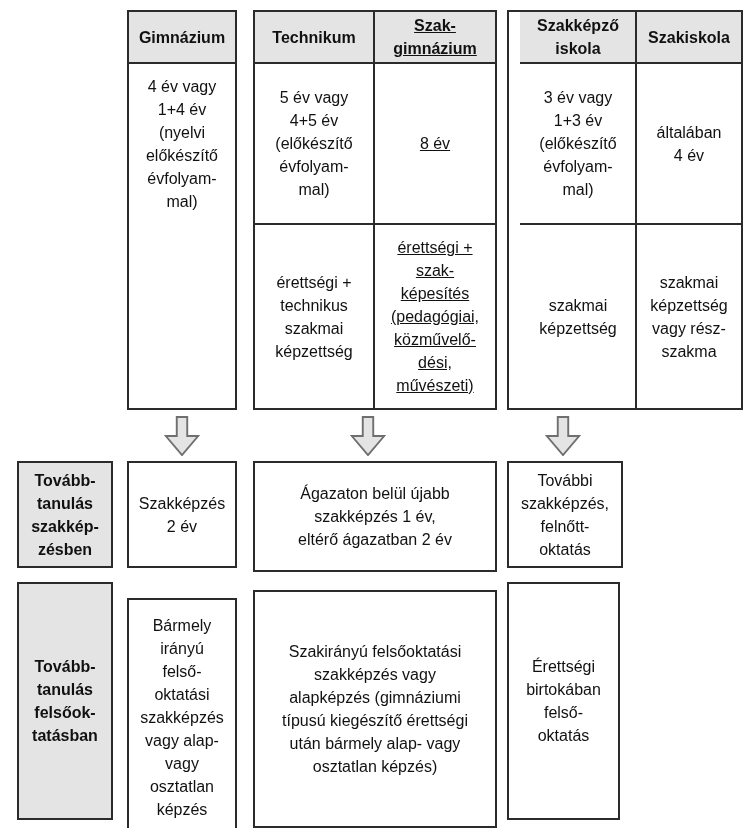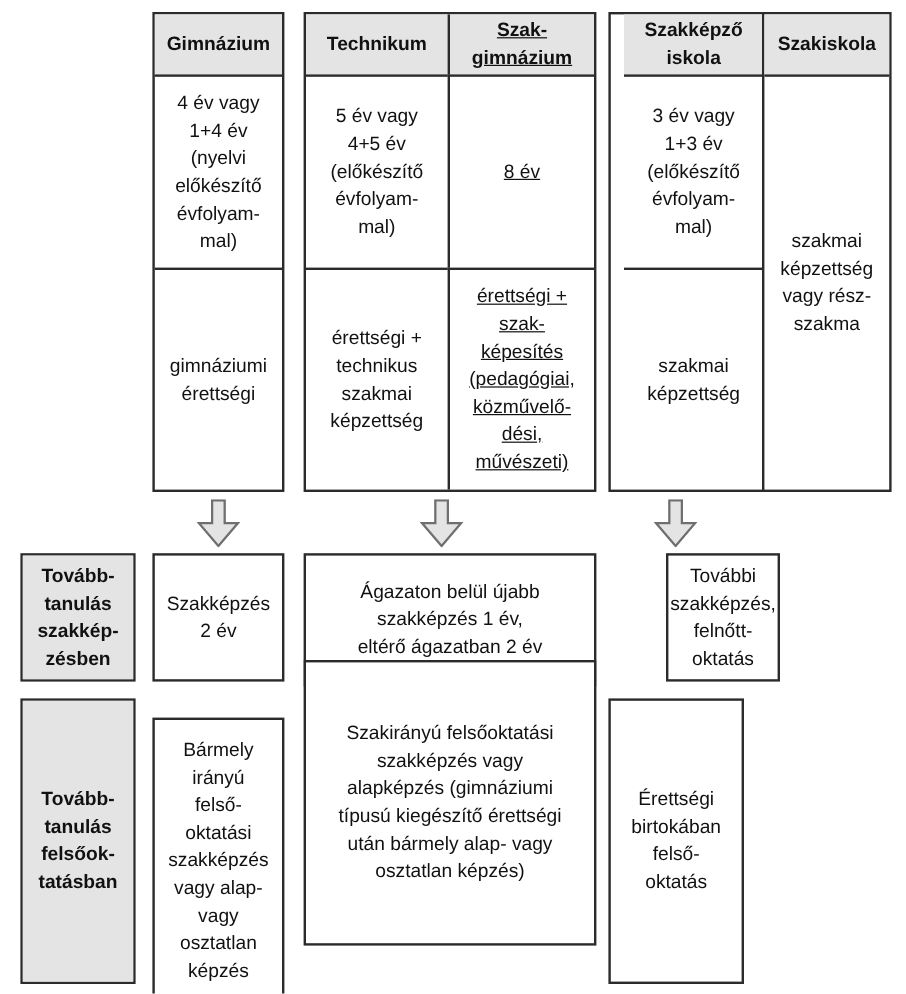--- a/index.html
+++ b/index.html
@@ -54,22 +54,20 @@
 
 
   <div class="box" style="left:127px; top:10px; width:110px; height:400px;">
     <div class="cell hdr r1">Gimnázium</div>
     <div class="cell r2 bt">4 év vagy
 1+4 év
 (nyelvi
 előkészítő
 évfolyam-
 mal)</div>
-    <div class="cell r3 bt">gimnáziumi
-érettségi</div>
   </div>
 
   <div class="box grid2" style="left:253px; top:10px; width:244px; height:400px;">
     <div class="cell hdr">Technikum</div>
     <div class="cell hdr bl">Szak-
 gimnázium</div>
     <div class="cell bt">5 év vagy
 4+5 év
 (előkészítő
 évfolyam-
@@ -95,20 +93,22 @@
 1+3 év
 (előkészítő
 évfolyam-
 mal)</div>
     <div class="cell r3 bt">szakmai
 képzettség</div>
   </div>
 
   <div class="box" style="left:635px; top:10px; width:108px; height:400px;">
     <div class="cell hdr r1">Szakiskola</div>
+    <div class="cell r2 bt">általában
+4 év</div>
     <div class="cell r3 bt">szakmai
 képzettség
 vagy rész-
 szakma</div>
   </div>
 
   <div class="arrow" style="left:164px; top:416px;">
     <svg viewBox="0 0 36 42">
       <path d="M12.5 1 H23.5 V21 H35 L18 41 L1 21 H12.5 Z"></path>
     </svg>
@@ -132,21 +132,21 @@
   </div>
   <div class="box single" style="left:127px; top:461px; width:110px; height:107px;">
     <div class="cell">Szakképzés
 2 év</div>
   </div>
   <div class="box single" style="left:253px; top:461px; width:244px; height:111px;">
     <div class="cell">Ágazaton belül újabb
 szakképzés 1 év,
 eltérő ágazatban 2 év</div>
   </div>
-  <div class="box single" style="left:507px; top:461px; width:95px; height:107px;margin-left:48px;">
+  <div class="box single" style="left:507px; top:461px; width:116px; height:107px;">
     <div class="cell">További
 szakképzés,
 felnőtt-
 oktatás</div>
   </div>
 
   <div class="box single" style="left:17px; top:582px; width:96px; height:238px;">
     <div class="cell hdr">Tovább-
 tanulás
 felsőok-
@@ -156,21 +156,21 @@
     <div class="cell">Bármely
 irányú
 felső-
 oktatási
 szakképzés
 vagy alap-
 vagy
 osztatlan
 képzés</div>
   </div>
-  <div class="box single" style="left:253px; top:550px; width:244px; height:238px;">
+  <div class="box single" style="left:253px; top:590px; width:244px; height:238px;">
     <div class="cell">Szakirányú felsőoktatási
 szakképzés vagy
 alapképzés (gimnáziumi
 típusú kiegészítő érettségi
 után bármely alap- vagy
 osztatlan képzés)</div>
   </div>
   <div class="box single" style="left:507px; top:582px; width:113px; height:238px;">
     <div class="cell">Érettségi
 birtokában

